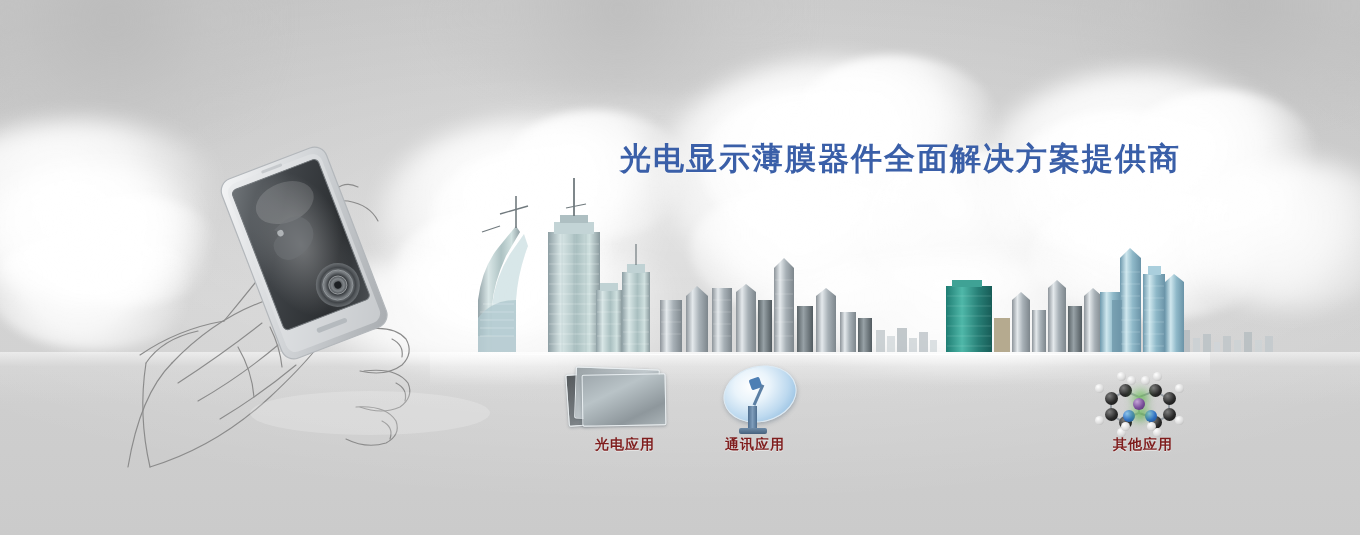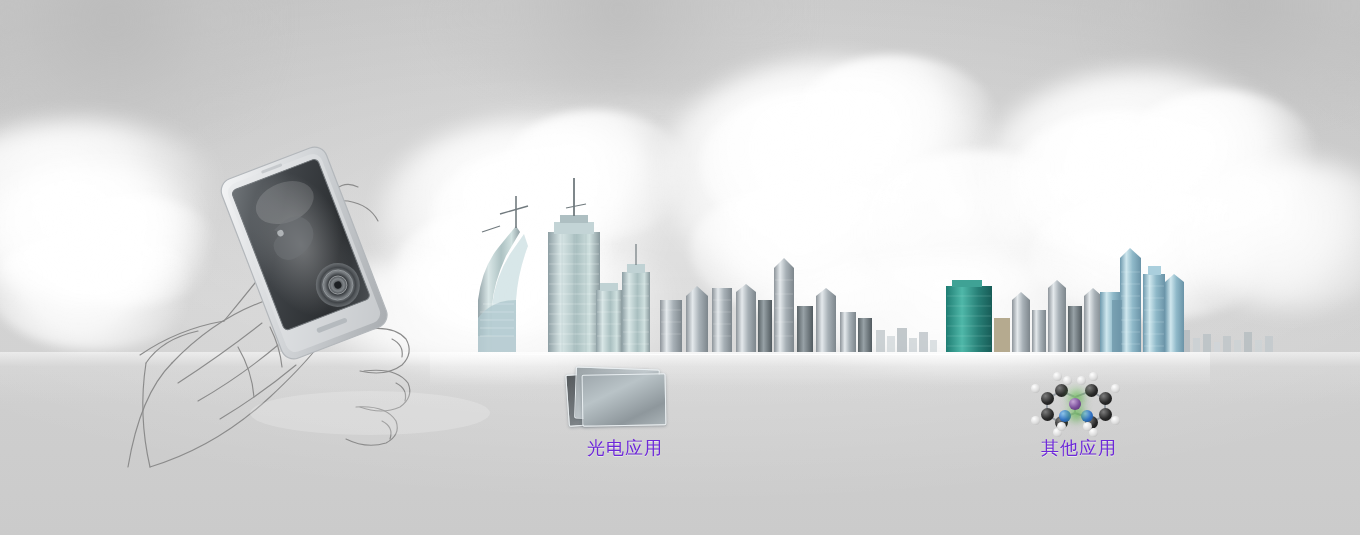--- a/index.html
+++ b/index.html
@@ -71,24 +71,24 @@
     width:150px;
     text-align:center;
   }
   .app .art{
     position:relative;
     height:74px;
     margin:0 auto;
     width:120px;
   }
   .app .lbl{
-    font-size:18px;
+    font-size:14px;
     letter-spacing:1px;
-    color:#6d28d9;
-    font-weight:400;
+    color:#7f1d1d;
+    font-weight:700;
     text-shadow:0 1px 0 rgba(255,255,255,.5);
     white-space:nowrap;
   }
 
   
   .sheet{
     position:absolute;
     width:84px; height:52px;
     border:1.5px solid #e8eef1;
     border-radius:2px;
@@ -522,36 +522,49 @@
         <circle cx="216" cy="200" r="3.6" fill="#1d2023"></circle>
 
         <rect x="180" y="233" width="32" height="5" rx="2.5" fill="#b5babe"></rect>
         <rect x="185" y="66" width="22" height="3" rx="1.5" fill="#bfc3c7" opacity=".8"></rect>
       </g>
 
       <ellipse cx="250" cy="318" rx="120" ry="22" fill="#ffffff" opacity=".20"></ellipse>
     </svg>
   </div>
 
+  <div class="headline">光电显示薄膜器件全面解决方案提供商</div>
 
   <div class="apps">
 
     <div class="app" style="left:550px; top:362px;">
       <div class="art">
         <div class="sheet s1"></div>
         <div class="sheet s2"></div>
         <div class="sheet s3"></div>
       </div>
       <div class="lbl">光电应用</div>
     </div>
 
-
-
-
-    <div class="app" style="left:1004px; top:362px;">
+    <div class="app" style="left:680px; top:362px;">
+      <div class="art">
+        <div class="dish-wrap">
+          <div class="dish"></div>
+          <div class="dish-lnb"></div>
+          <div class="dish-arm"></div>
+          <div class="dish-mast"></div>
+          <div class="dish-base"></div>
+        </div>
+      </div>
+      <div class="lbl">通讯应用</div>
+    </div>
+
+
+
+    <div class="app" style="left:1068px; top:362px;">
       <div class="art">
         <div class="mol" id="mol">
             <div class="bond" style="left: 18px; top: 36px; width: 16.1245px; transform: rotate(-29.7449deg);"></div>
             <div class="bond" style="left: 18px; top: 36px; width: 16px; transform: rotate(90deg);"></div>
             <div class="bond" style="left: 18px; top: 52px; width: 16.1245px; transform: rotate(29.7449deg);"></div>
             <div class="bond" style="left: 32px; top: 28px; width: 15.2315px; transform: rotate(23.1986deg);"></div>
             <div class="bond" style="left: 76px; top: 36px; width: 16.1245px; transform: rotate(-150.255deg);"></div>
             <div class="bond" style="left: 76px; top: 36px; width: 16px; transform: rotate(90deg);"></div>
             <div class="bond" style="left: 76px; top: 52px; width: 16.1245px; transform: rotate(150.255deg);"></div>
             <div class="bond" style="left: 62px; top: 28px; width: 17.088px; transform: rotate(159.444deg);"></div>

